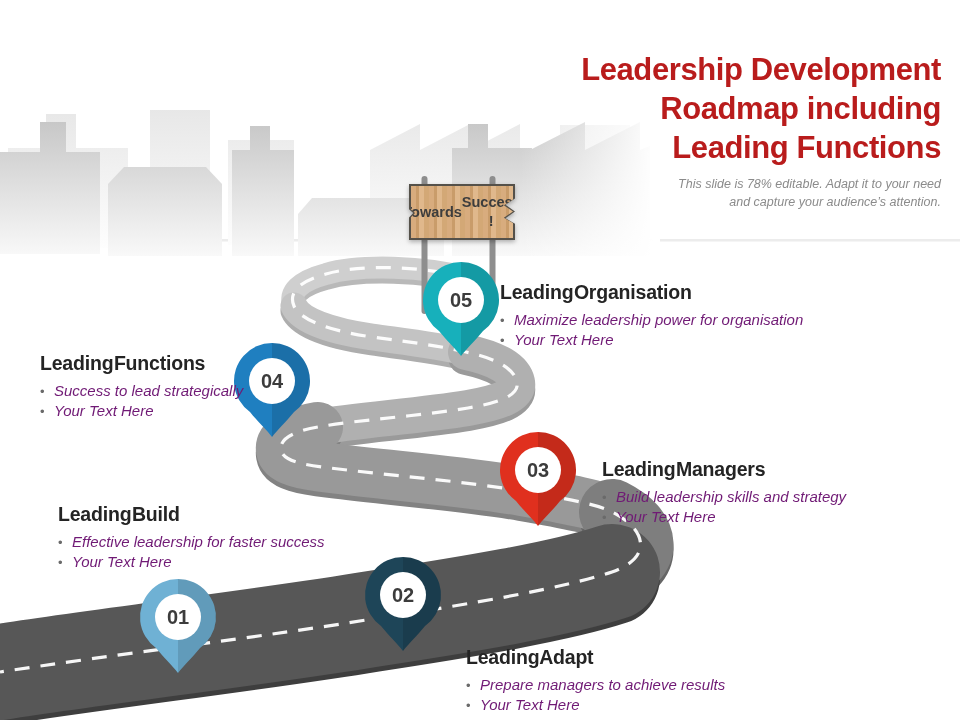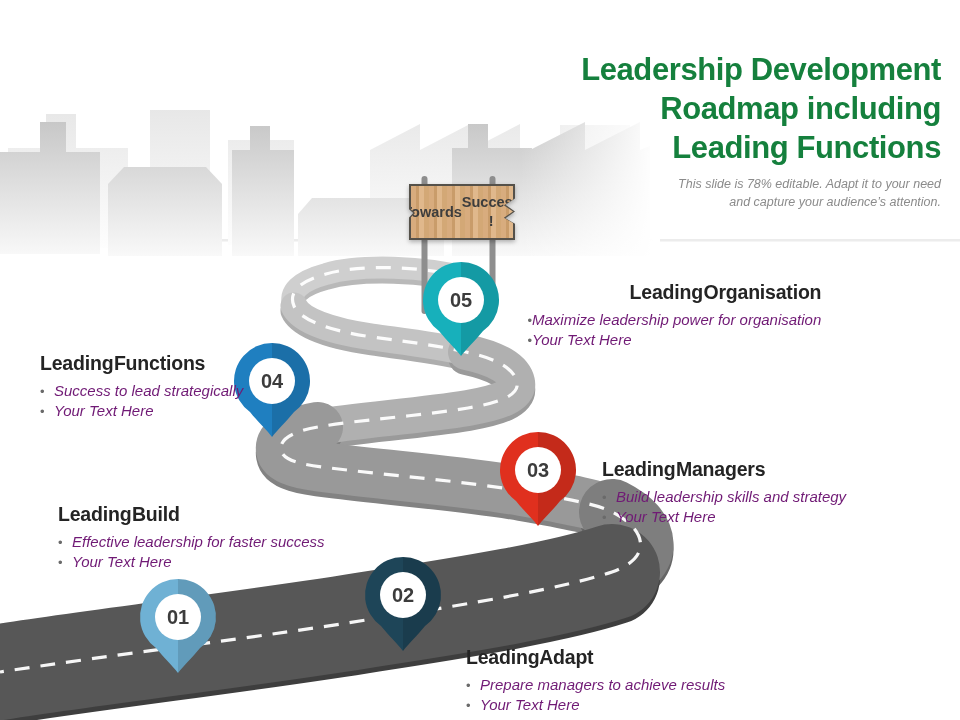--- a/index.html
+++ b/index.html
@@ -1,21 +1,21 @@
 <!DOCTYPE html>
 <html><head>
 <meta charset="utf-8">
 <style>
   html,body{margin:0;padding:0;background:#fff;}
   .slide{position:relative;width:960px;height:720px;background:#ffffff;overflow:hidden;
          font-family:"Liberation Sans",sans-serif;}
   svg{position:absolute;left:0;top:0;}
 
   
-  .title{position:absolute;top:50px;right:19px;text-align:right;color:#15803d;
+  .title{position:absolute;top:50px;right:19px;text-align:right;color:#b91c1c;
          font-size:31px;font-weight:700;line-height:1.26;letter-spacing:-0.4px;}
   .subtitle{position:absolute;top:176px;right:19px;text-align:right;color:#8b8b8b;
             font-size:12.5px;font-style:italic;line-height:1.42;}
 
   
   .stage{position:absolute;}
   .stage-title{font-size:19.5px;font-weight:700;color:#242424;word-spacing:-0.24em;
                margin-bottom:6px;letter-spacing:-0.2px;}
   .bullet{display:flex;align-items:flex-start;font-size:15px;font-style:italic;
           color:#701a75;line-height:1.34;}
@@ -198,21 +198,21 @@
     <div class="bullet">
         <span class="dot"></span>
         <span>Success to lead strategically</span>
       </div>
     <div class="bullet">
         <span class="dot"></span>
         <span>Your Text Here</span>
       </div>
   </div>
 
-  <div class="stage" style="left:518px;top:281px;text-align:right;">
+  <div class="stage" style="left:500px;top:281px;">
     <div class="stage-title">Leading Organisation</div>
     <div class="bullet">
         <span class="dot"></span>
         <span>Maximize leadership power for organisation</span>
       </div>
     <div class="bullet">
         <span class="dot"></span>
         <span>Your Text Here</span>
       </div>
   </div>

